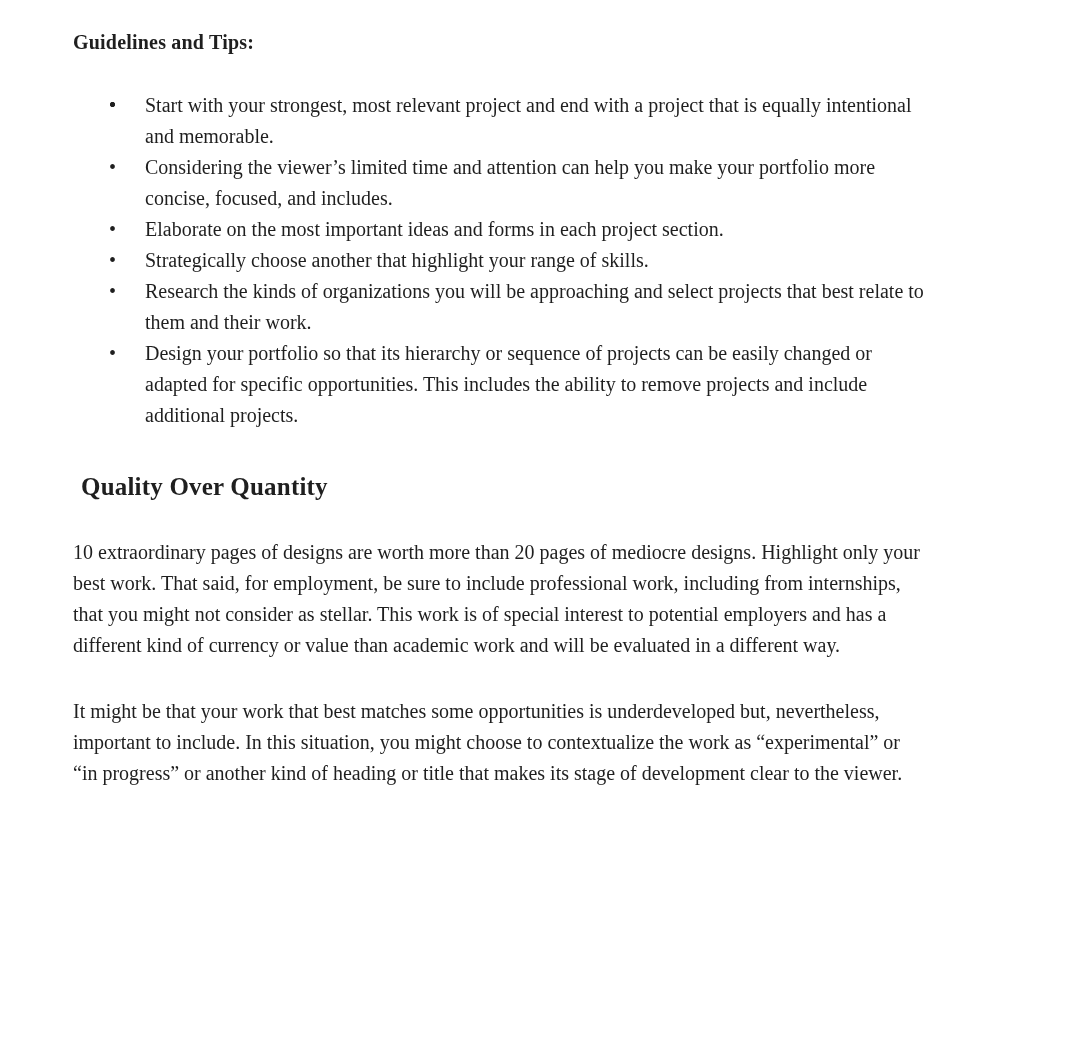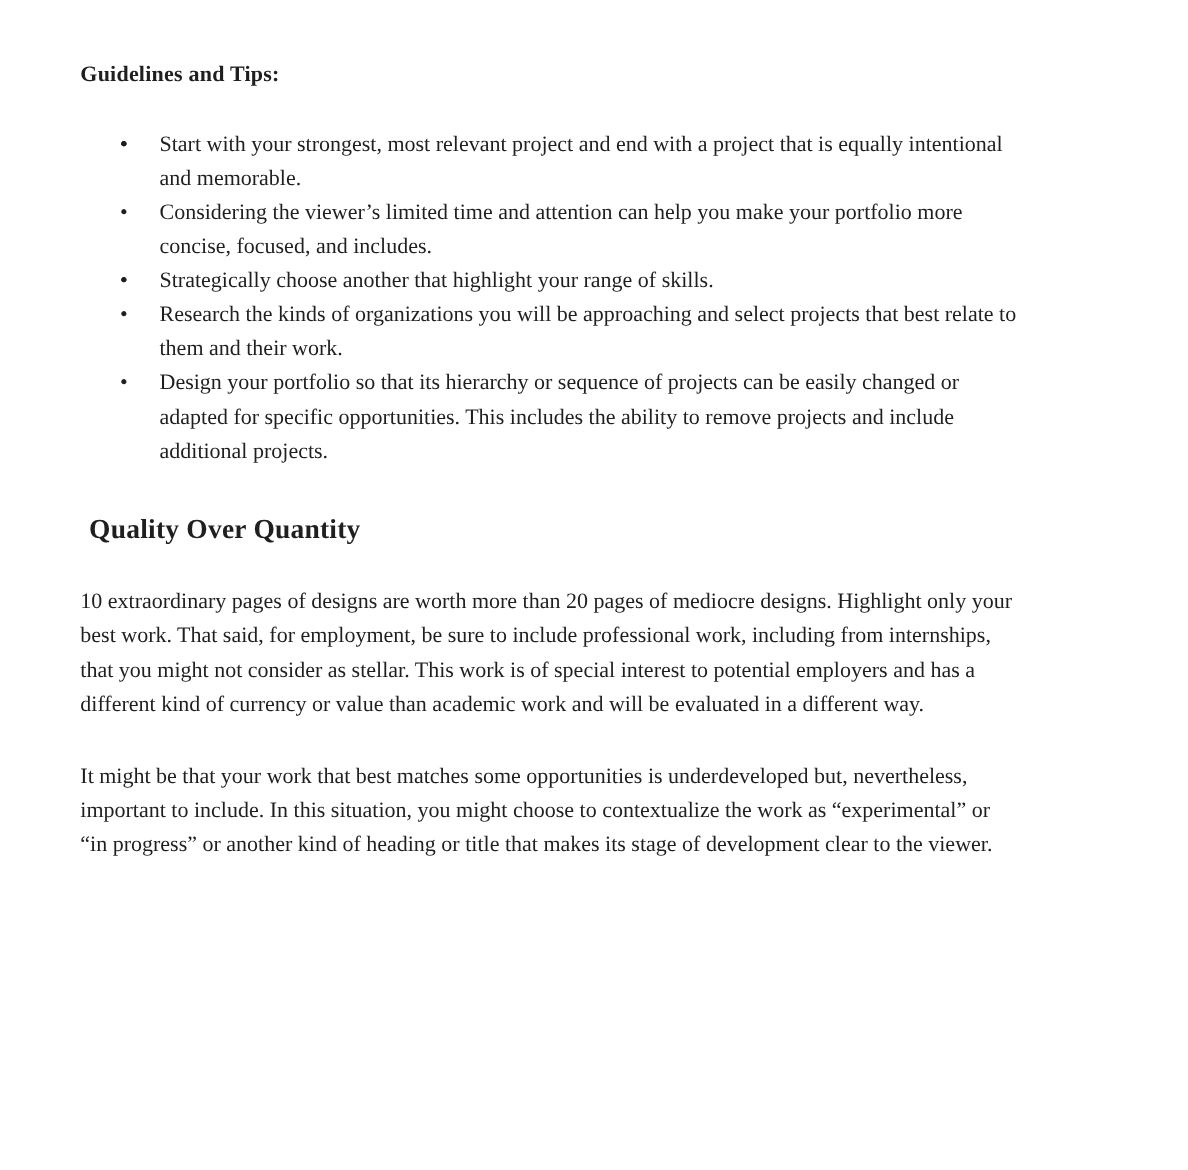--- a/index.html
+++ b/index.html
@@ -11,21 +11,21 @@
     width: 1080px;
     height: 1064px;
     overflow: hidden;
     font-family: "Liberation Serif", "DejaVu Serif", serif;
     color: #1f1f1f;
   }
   .page {
     box-sizing: border-box;
     width: 1044px;
     height: 1064px;
-    padding: 56px 110px 0 73px;
+    padding: 30px 110px 0 73px;
     background: #ffffff;
   }
   .section-heading {
     font-size: 20px;
     line-height: 24px;
     font-weight: bold;
     margin: 0;
     letter-spacing: 0.2px;
   }
   ul.guidelines-list {
@@ -79,20 +79,21 @@
     <li>
       <span class="bullet">•</span>
       <span>Start with your strongest, most relevant project and end with a project that is equally intentional and memorable.</span>
     </li>
     <li>
       <span class="bullet">•</span>
       <span>Considering the viewer’s limited time and attention can help you make your portfolio more concise, focused, and includes.</span>
     </li>
     <li>
       <span class="bullet">•</span>
+      <span>Elaborate on the most important ideas and forms in each project section.</span>
     </li>
     <li>
       <span class="bullet">•</span>
       <span>Strategically choose another that highlight your range of skills.</span>
     </li>
     <li>
       <span class="bullet">•</span>
       <span>Research the kinds of organizations you will be approaching and select projects that best relate to them and their work.</span>
     </li>
     <li>

